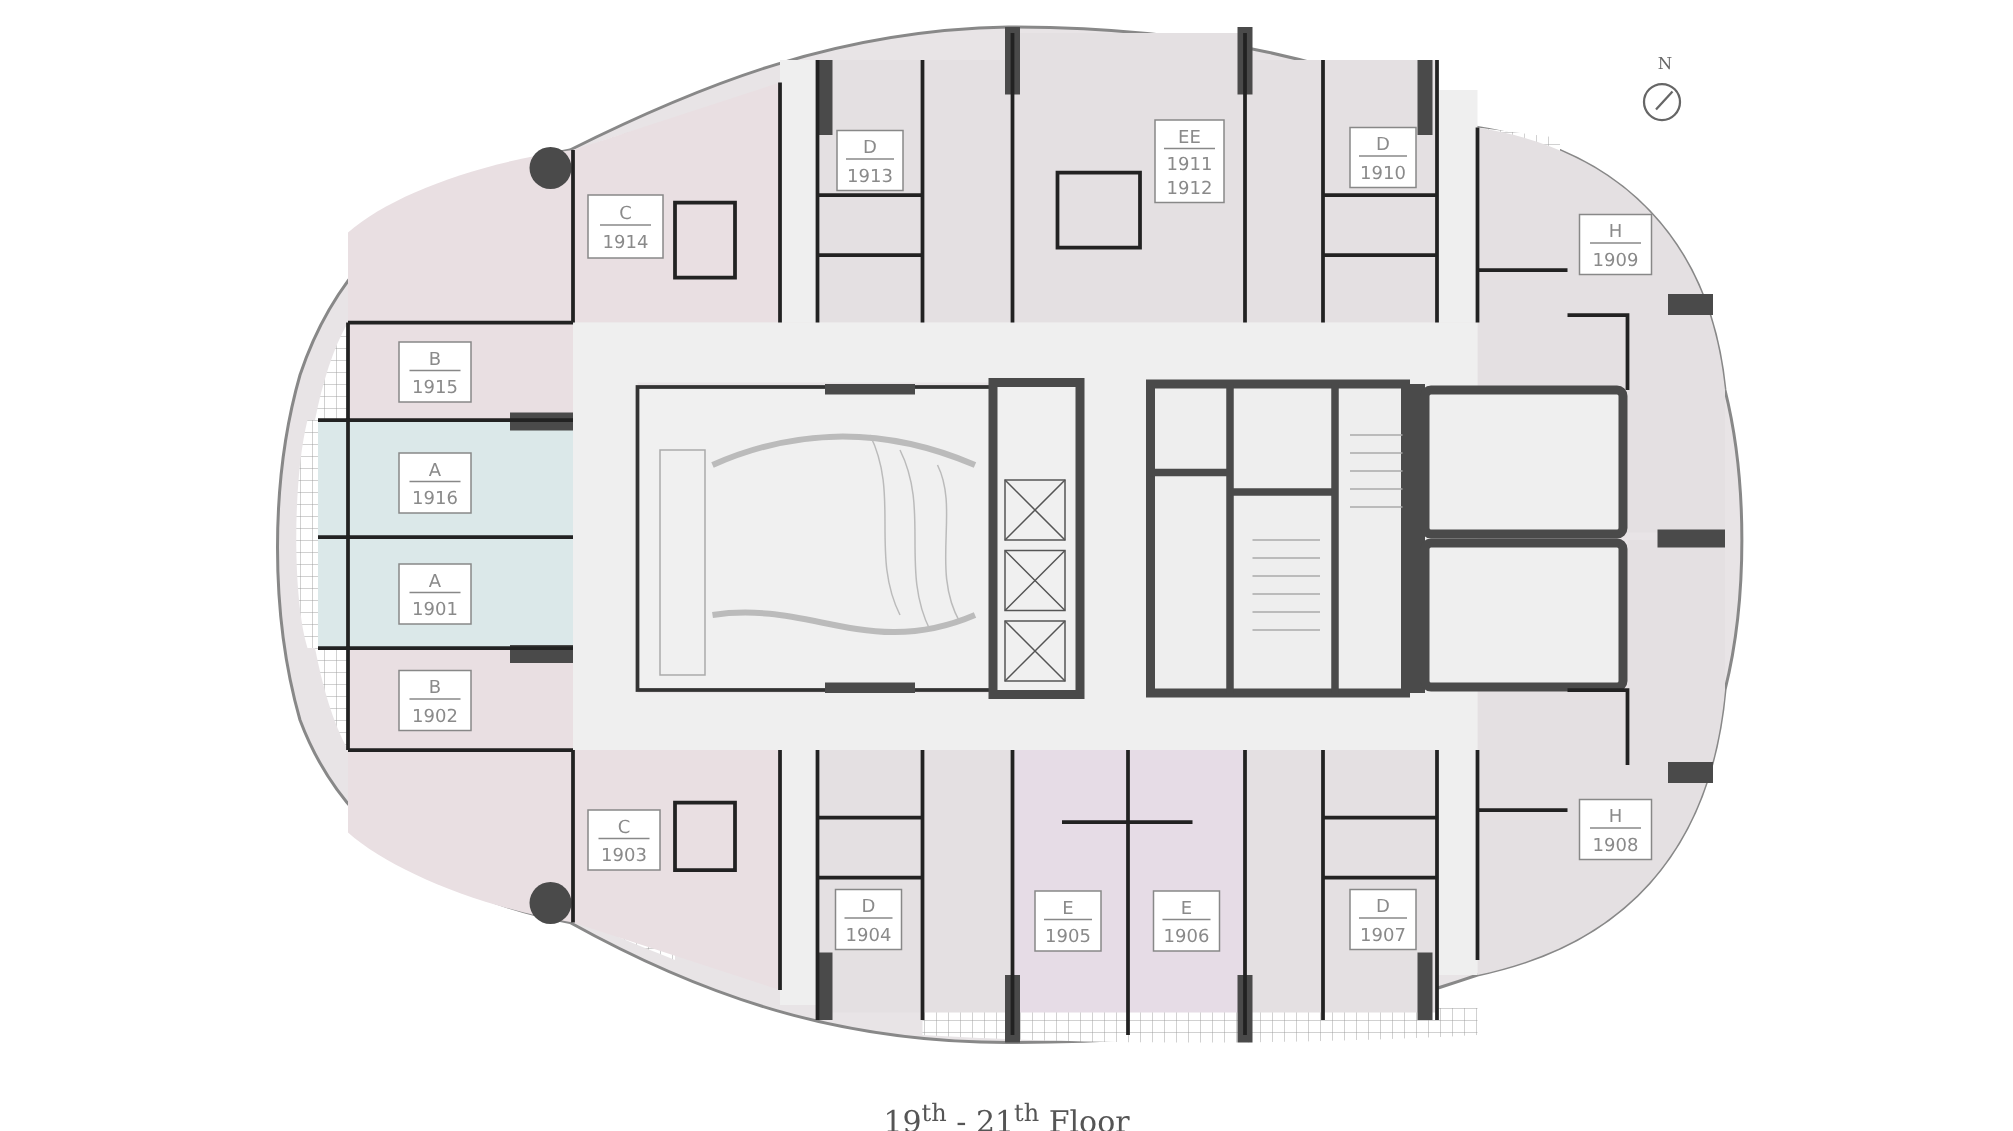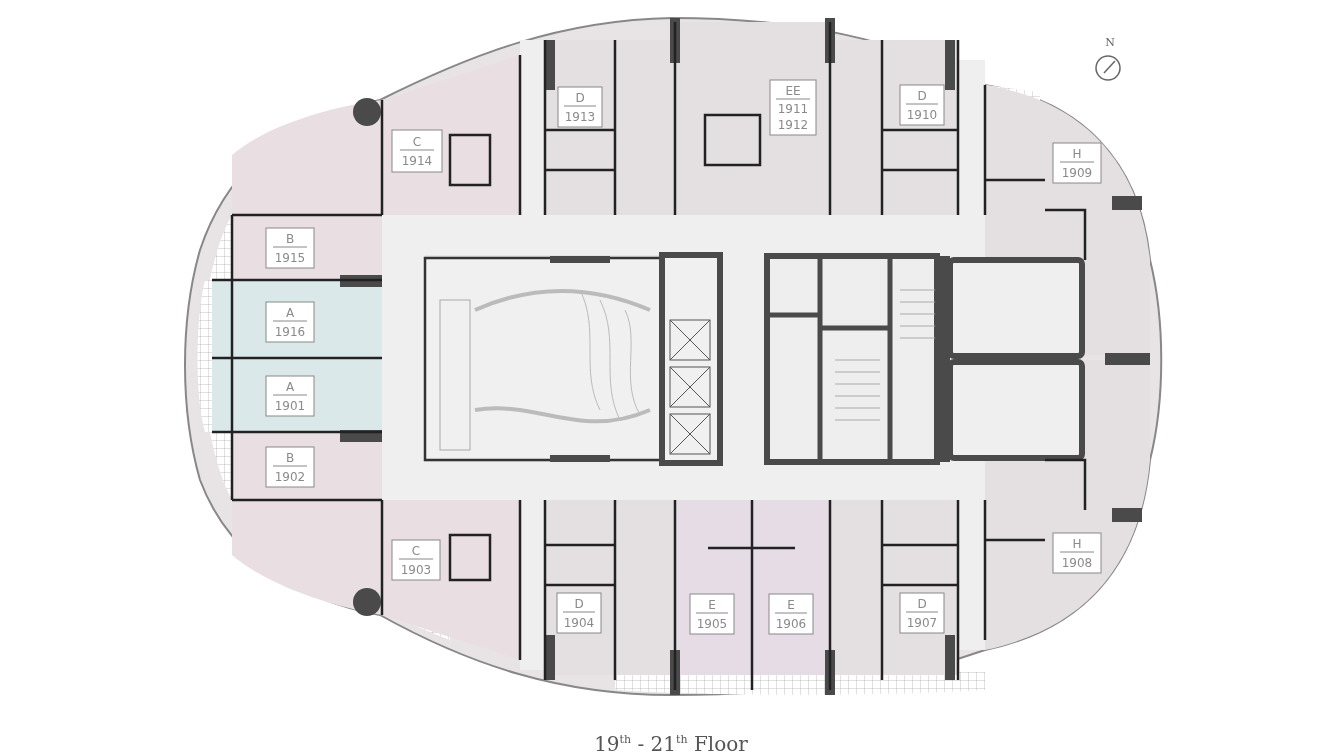--- a/index.html
+++ b/index.html
@@ -1,20 +1,20 @@
 <!DOCTYPE html>
 <html><head>
 <meta charset="utf-8">
 <style>
   html,body{margin:0;padding:0;background:#ffffff;}
   body{width:1342px;height:754px;overflow:hidden;position:relative;font-family:"Liberation Sans",sans-serif;}
   #plan{position:absolute;left:0;top:0;width:1342px;height:754px;}
   .unit-label{font-family:"DejaVu Sans",sans-serif;font-size:12px;fill:#8a8a8a;}
   .caption{position:absolute;left:0;width:1342px;top:732px;text-align:center;font-family:"DejaVu Serif",serif;font-size:20px;color:#555;}
-  .caption sup{font-size:11px;}
+  .caption sup{font-size:16px;}
   .compass{position:absolute;left:1090px;top:36px;width:40px;height:56px;}
   .compass .n{display:block;text-align:center;font-family:"DejaVu Serif",serif;font-size:11px;color:#666;}
 </style>
 </head>
 <body>
 
 <svg id="plan" viewBox="0 0 1342 754" xmlns="http://www.w3.org/2000/svg">
   <defs>
     <pattern id="grid" width="8" height="8" patternUnits="userSpaceOnUse">
       <rect width="8" height="8" fill="#ffffff"></rect>

